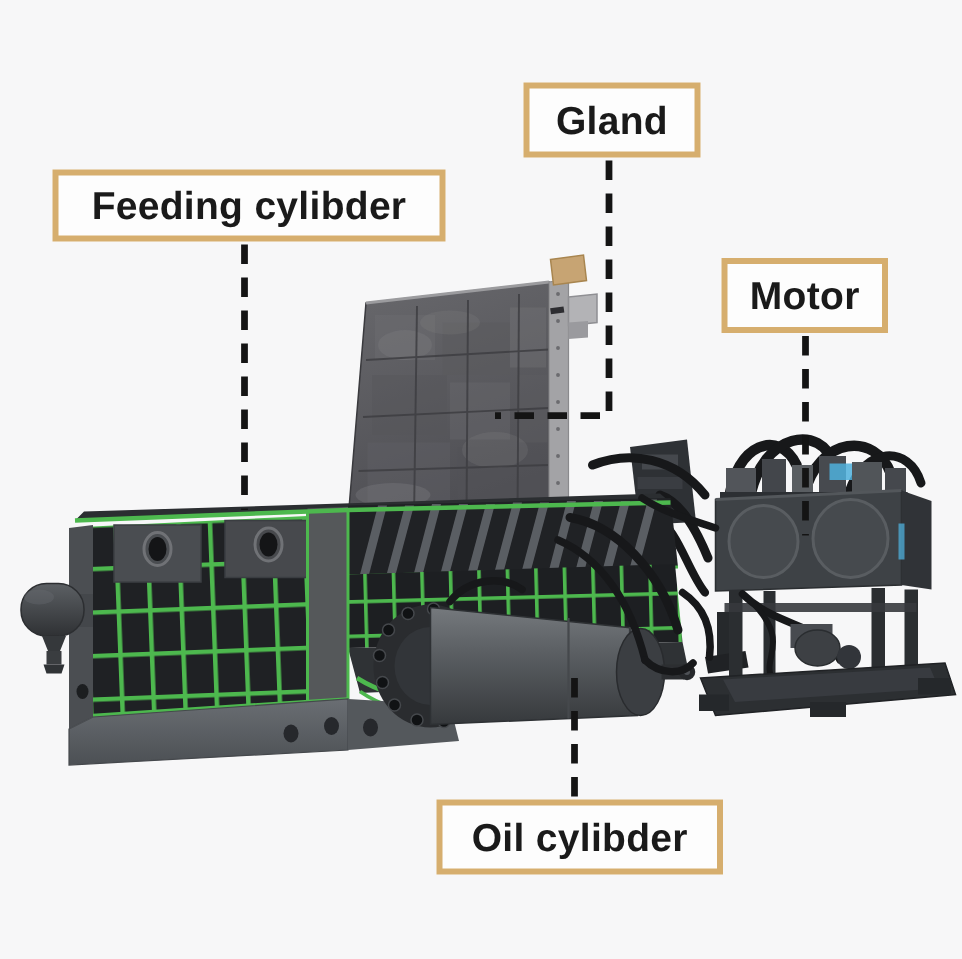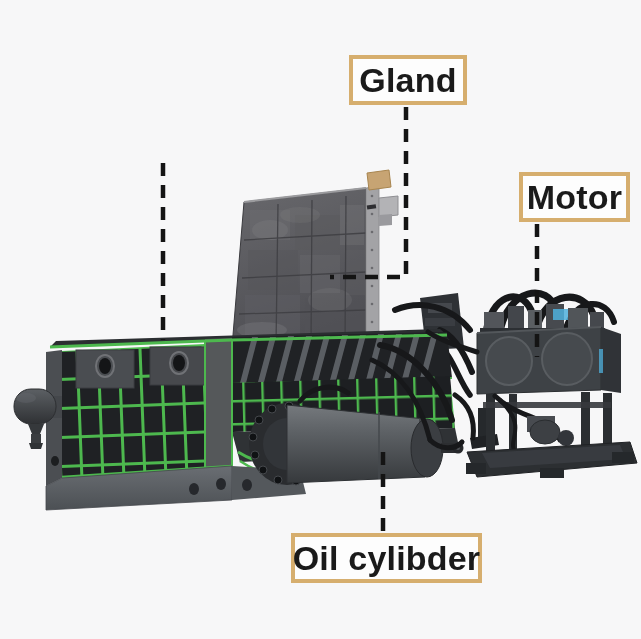--- a/index.html
+++ b/index.html
@@ -19,21 +19,21 @@
     background:var(--background);
     font-family:"Liberation Sans",sans-serif;
   }
   .stage svg{position:absolute;left:0;top:0;}
   .part-label{
     position:absolute;box-sizing:border-box;
     border:4px solid var(--label-border);
     background:var(--label-background);
     color:var(--label-text);
     display:flex;align-items:center;justify-content:center;
-    font-weight:bold;font-size:34px;letter-spacing:0.2px;
+    font-weight:bold;font-size:26px;letter-spacing:0.2px;
     white-space:nowrap;
   }
   .green-line{stroke:var(--machine-green);fill:none;}
   .connector{stroke:var(--connector);stroke-width:4.5;fill:none;
     stroke-dasharray:13 9;stroke-linecap:butt;}
   .hose{stroke:#17181a;fill:none;stroke-linecap:round;}
 </style>
 </head>
 <body>
 
@@ -265,26 +265,29 @@
   </g>
 
   <g>
     <path d="M163,163 L163,340" class="connector"></path>
     <path d="M406,107 L406,277 L330,277" class="connector"></path>
     <path d="M537,224 L537,357" class="connector"></path>
     <path d="M383,531 L383,447" class="connector"></path>
   </g>
 </svg>
 
+<div class="part-label" style="left:35px;top:113px;width:262px;height:48px;">
+  <span>Feeding cylibder</span>
+</div>
 
 <div class="part-label" style="left:349px;top:55px;width:118px;height:50px;">
   <span>Gland</span>
 </div>
 
-<div class="part-label" style="left:481px;top:172px;width:111px;height:50px;margin-left:38px;">
+<div class="part-label" style="left:481px;top:172px;width:111px;height:50px;">
   <span>Motor</span>
 </div>
 
 <div class="part-label" style="left:291px;top:533px;width:191px;height:50px;">
   <span>Oil cylibder</span>
 </div>
 
 </div>
 
 </body></html>

